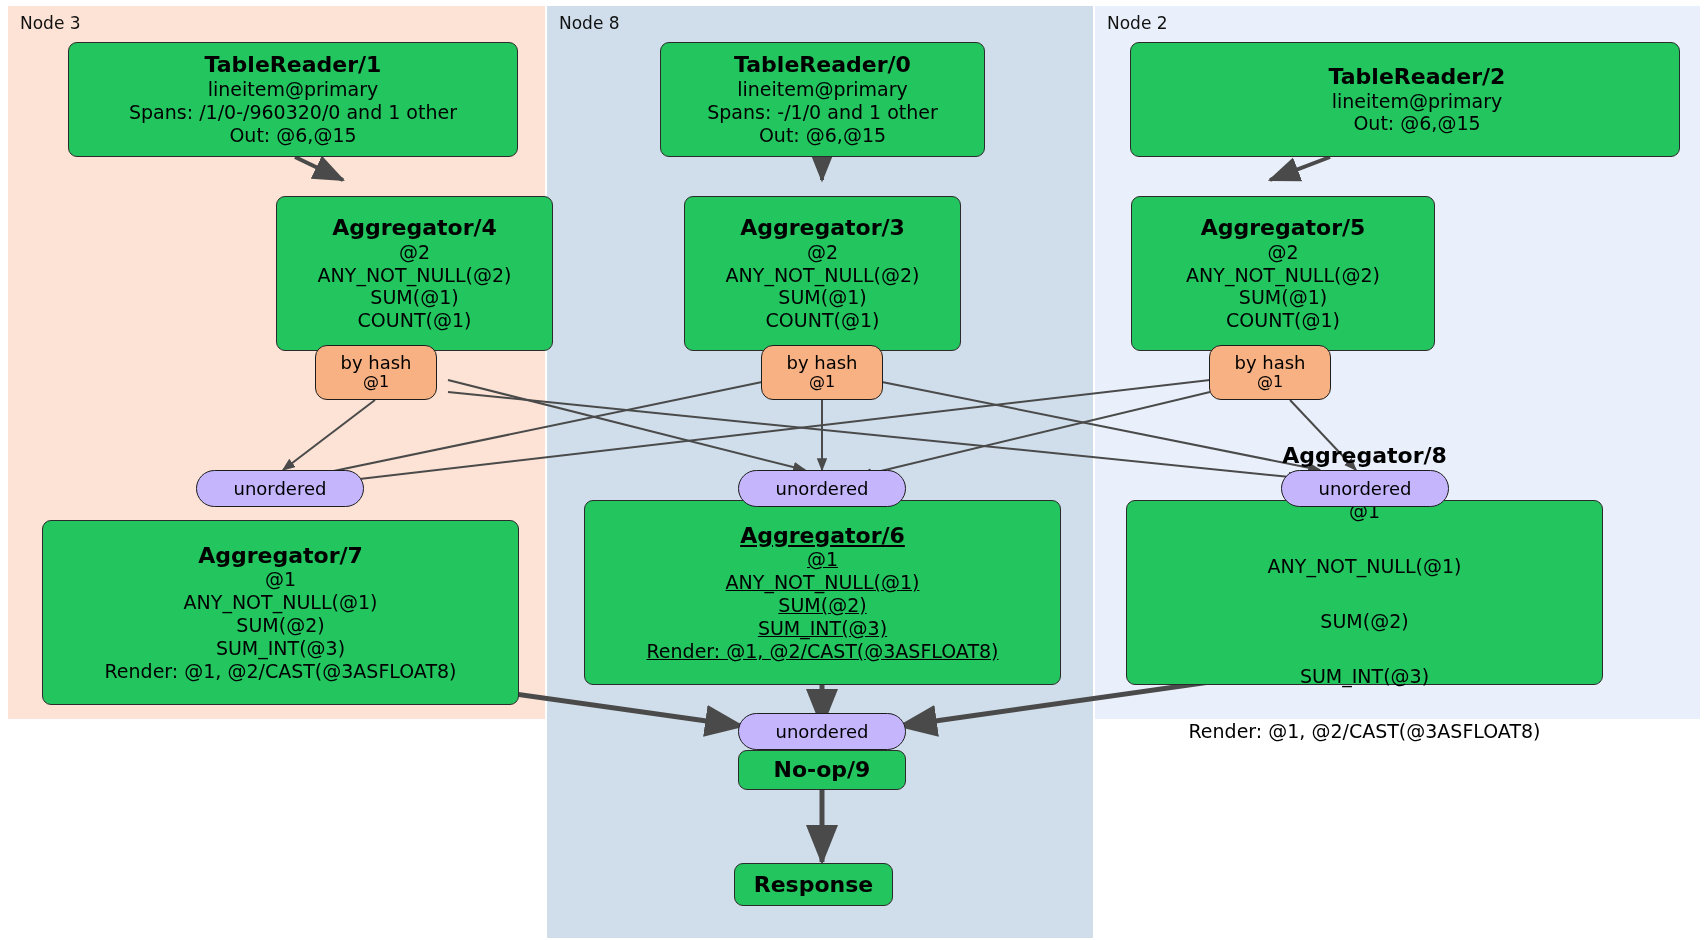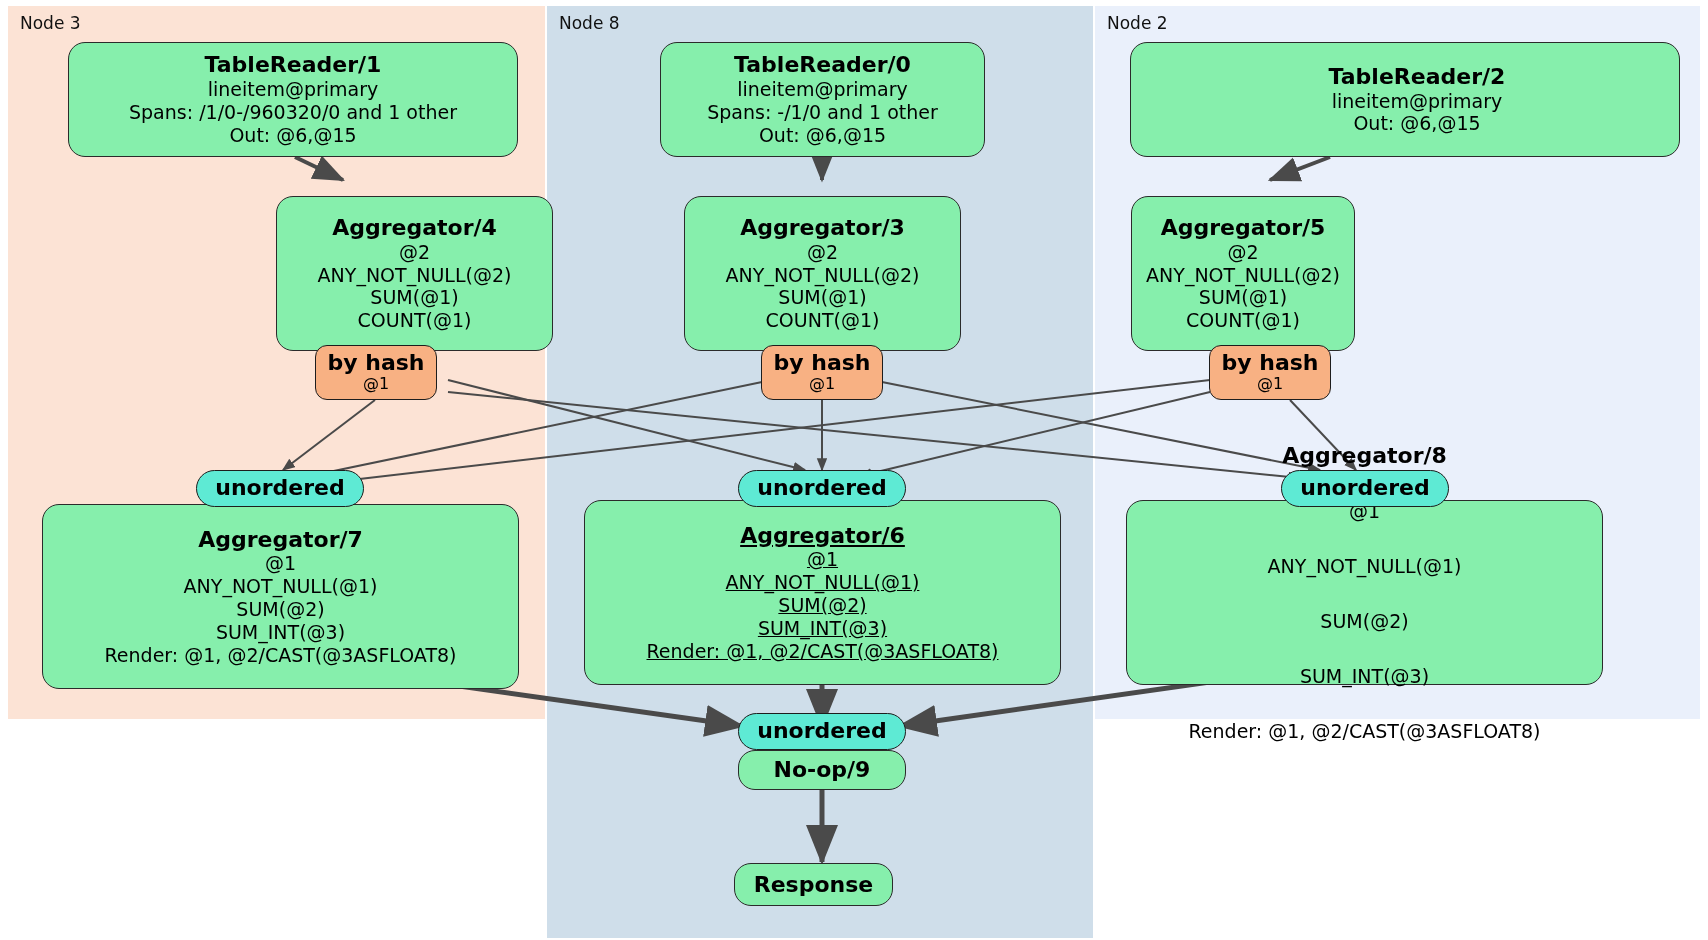--- a/index.html
+++ b/index.html
@@ -10,35 +10,35 @@
   
   .panel{position:absolute;box-sizing:border-box;}
   .panel-label{position:absolute;font-size:17px;color:#111;left:12px;top:7px;
                font-family:"DejaVu Sans","Liberation Sans",sans-serif;}
 
   #panel-node3{left:8px;top:6px;width:537px;height:713px;background:#fce3d5;}
   #panel-node1{left:547px;top:6px;width:546px;height:932px;background:#cfdeea;}
   #panel-node2{left:1095px;top:6px;width:605px;height:713px;background:#eaf0fb;}
 
   
-  .box{position:absolute;box-sizing:border-box;background:#86efac;
-       border:1.6px solid #2b2b2b;border-radius:17px;
+  .box{position:absolute;box-sizing:border-box;background:#22c55e;
+       border:1.6px solid #2b2b2b;border-radius:9px;
        display:flex;flex-direction:column;align-items:center;justify-content:center;
        text-align:center;color:#000;z-index:5;}
   .box .ttl{font-weight:bold;font-size:22px;line-height:1.18;}
   .box .ln{font-size:19px;line-height:1.2;white-space:nowrap;}
 
   
   .badge{position:absolute;box-sizing:border-box;border:1.6px solid #1d1d1d;
          display:flex;flex-direction:column;align-items:center;justify-content:center;
          text-align:center;color:#000;z-index:9;}
-  .badge .bt{font-weight:bold;font-size:22px;line-height:1.1;}
+  .badge .bt{font-weight:normal;font-size:18px;line-height:1.1;}
   .badge .bs{font-size:16px;line-height:1.15;}
   .byhash{background:#f8b183;border-radius:12px;}
-  .unordered{background:#5eead4;border-radius:999px;}
+  .unordered{background:#c4b5fd;border-radius:999px;}
 
   svg#edges{position:absolute;left:0;top:0;width:1708px;height:940px;z-index:3;}
 </style>
 </head>
 <body>
 
 <div id="stage">
 
   <div class="panel" id="panel-node3">
     <div class="panel-label">Node 3</div>
@@ -116,21 +116,21 @@
   </div>
 
   <div class="box" style="left:684px;top:196px;width:277px;height:155px;">
     <div class="ttl">Aggregator/3</div>
     <div class="ln">@2</div>
     <div class="ln">ANY_NOT_NULL(@2)</div>
     <div class="ln">SUM(@1)</div>
     <div class="ln">COUNT(@1)</div>
   </div>
 
-  <div class="box" style="left:1131px;top:196px;width:224px;height:155px;">
+  <div class="box" style="left:1131px;top:196px;width:304px;height:155px;">
     <div class="ttl">Aggregator/5</div>
     <div class="ln">@2</div>
     <div class="ln">ANY_NOT_NULL(@2)</div>
     <div class="ln">SUM(@1)</div>
     <div class="ln">COUNT(@1)</div>
   </div>
 
   <div class="badge byhash" style="left:315px;top:345px;width:122px;height:55px;">
     <div class="bt">by hash</div>
     <div class="bs">@1</div>
@@ -147,21 +147,21 @@
   <div class="badge unordered" style="left:196px;top:470px;width:168px;height:37px;">
     <div class="bt">unordered</div>
   </div>
   <div class="badge unordered" style="left:738px;top:470px;width:168px;height:37px;">
     <div class="bt">unordered</div>
   </div>
   <div class="badge unordered" style="left:1281px;top:470px;width:168px;height:37px;">
     <div class="bt">unordered</div>
   </div>
 
-  <div class="box" style="left:42px;top:504px;width:477px;height:185px;">
+  <div class="box" style="left:42px;top:520px;width:477px;height:185px;">
     <div class="ttl">Aggregator/7</div>
     <div class="ln">@1</div>
     <div class="ln">ANY_NOT_NULL(@1)</div>
     <div class="ln">SUM(@2)</div>
     <div class="ln">SUM_INT(@3)</div>
     <div class="ln">Render: @1, @2/CAST(@3ASFLOAT8)</div>
   </div>
 
   <div class="box" style="left:584px;top:500px;width:477px;height:185px;text-decoration:underline;">
     <div class="ttl">Aggregator/6</div>

